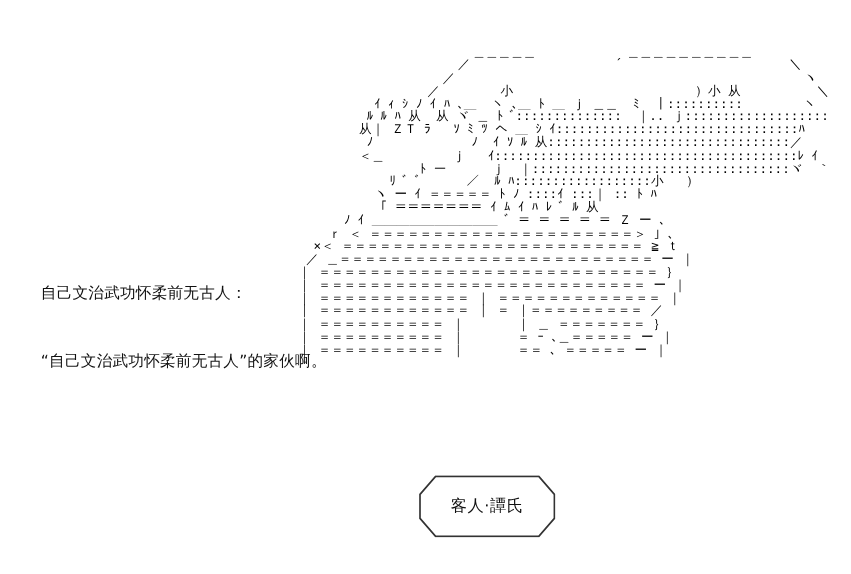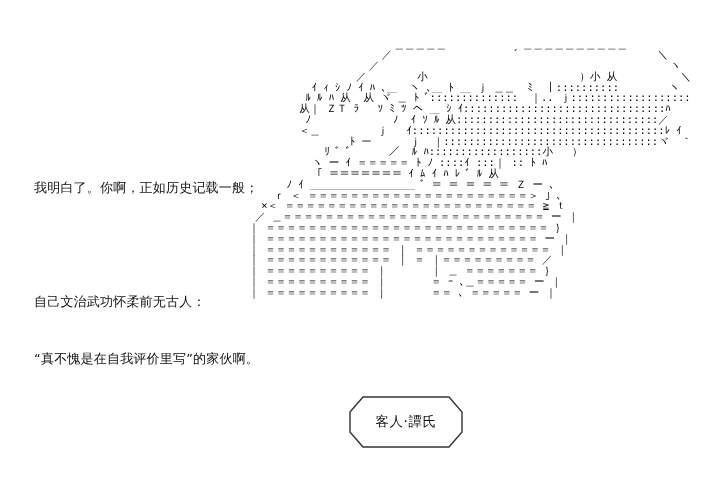--- a/index.html
+++ b/index.html
@@ -85,24 +85,23 @@
     color: #111111;
     letter-spacing: 0.5px;
   }
 </style>
 </head>
 <body style="background: rgb(255, 255, 255);">
 
 <div id="scene">
 
   <div id="dialogue">
-    <span class="dlg-line">我明白了。你啊，正如历史记载一般；</span>
     <span class="dlg-gap"></span>
     <span class="dlg-line">自己文治武功怀柔前无古人：</span>
-    <span class="dlg-line">“真不愧是在自我评价里写”的家伙啊。</span>
+    <span class="dlg-line">“自己文治武功怀柔前无古人”的家伙啊。</span>
     <span class="dlg-gap"></span>
     
     
   </div>
 
   <pre id="aa-art">                         ＿＿＿＿＿            ＿＿＿＿＿＿＿＿＿＿
                        ／                   ´                      ＼
                      ／                                              ヽ
                    ／        小                        ）小 从          ＼
             ｲ ｨ ｼ ﾉ ｲ ﾊ ､＿  ヽ ､＿ ﾄ ＿ ｊ ＿＿  ﾐ  ｜::::::::::        ヽ

